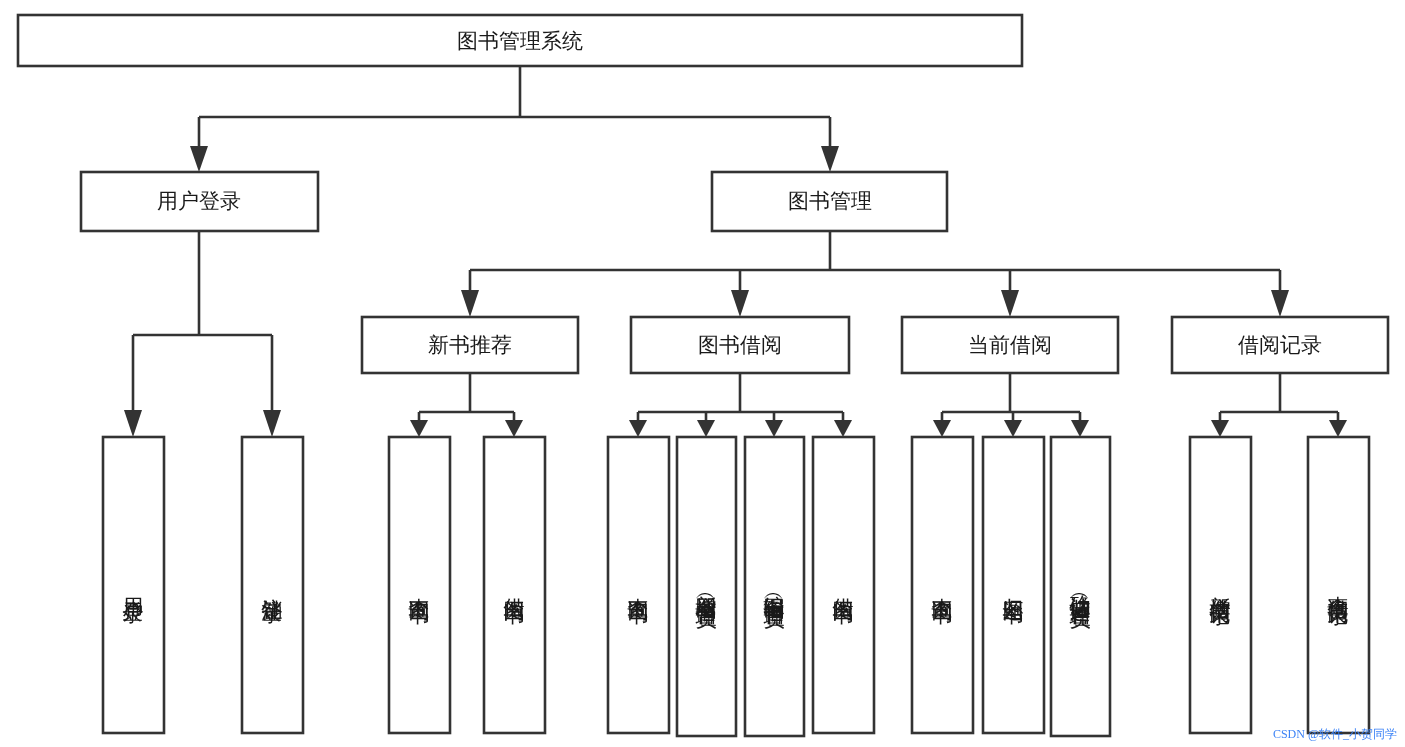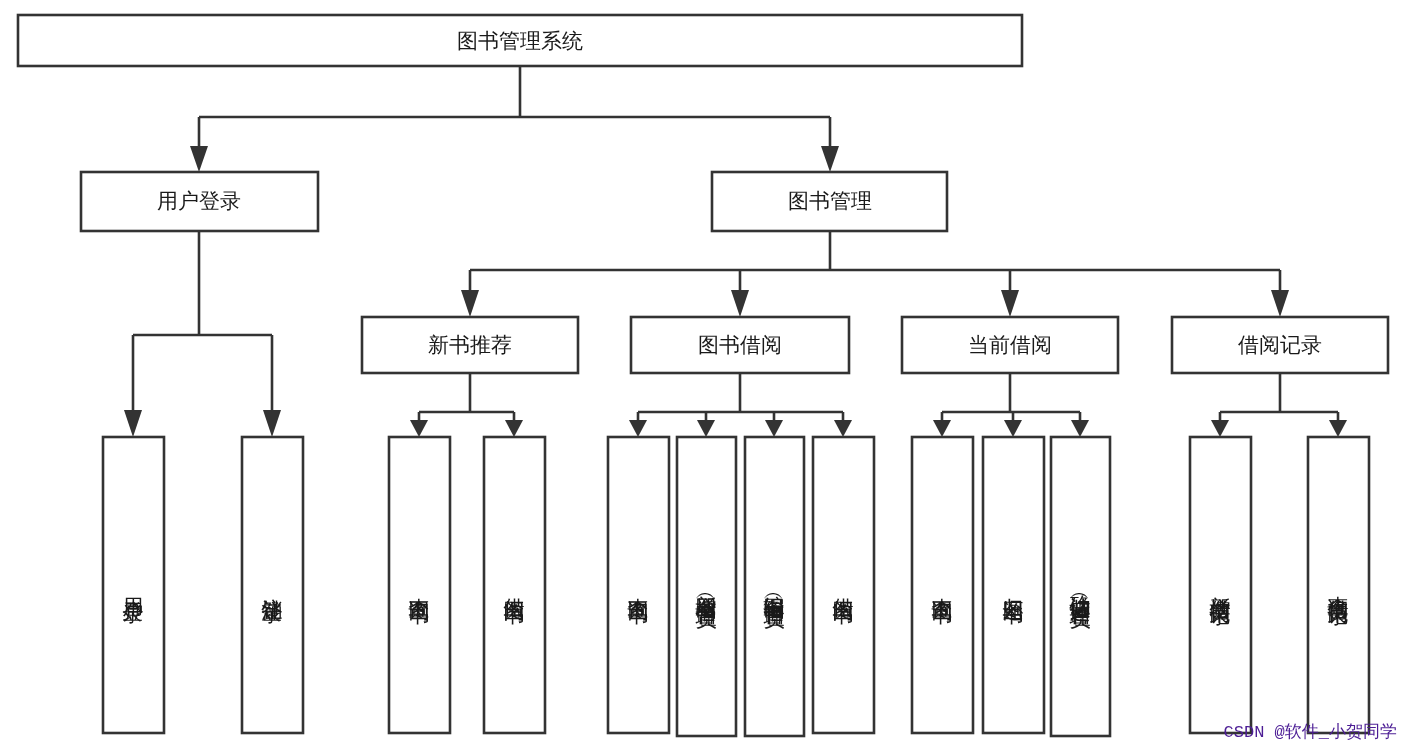--- a/index.html
+++ b/index.html
@@ -60,23 +60,23 @@
     display: flex;
     align-items: center;
     justify-content: center;
     white-space: nowrap;
     pointer-events: none;
   }
   .watermark {
     position: absolute;
     right: 8px;
     bottom: 4px;
-    font-family: Liberation Mono, monospace;
-    font-size: 17px;
-    color: #4c1d95;
+    font-family: Liberation Serif, serif;
+    font-size: 12px;
+    color: #3b82f6;
     white-space: nowrap;
     user-select: none;
   }
 </style>
 </head>
 <body>
 
 <div id="diagram-root">
 
   <svg class="diagram-canvas" viewBox="0 0 1405 747">

